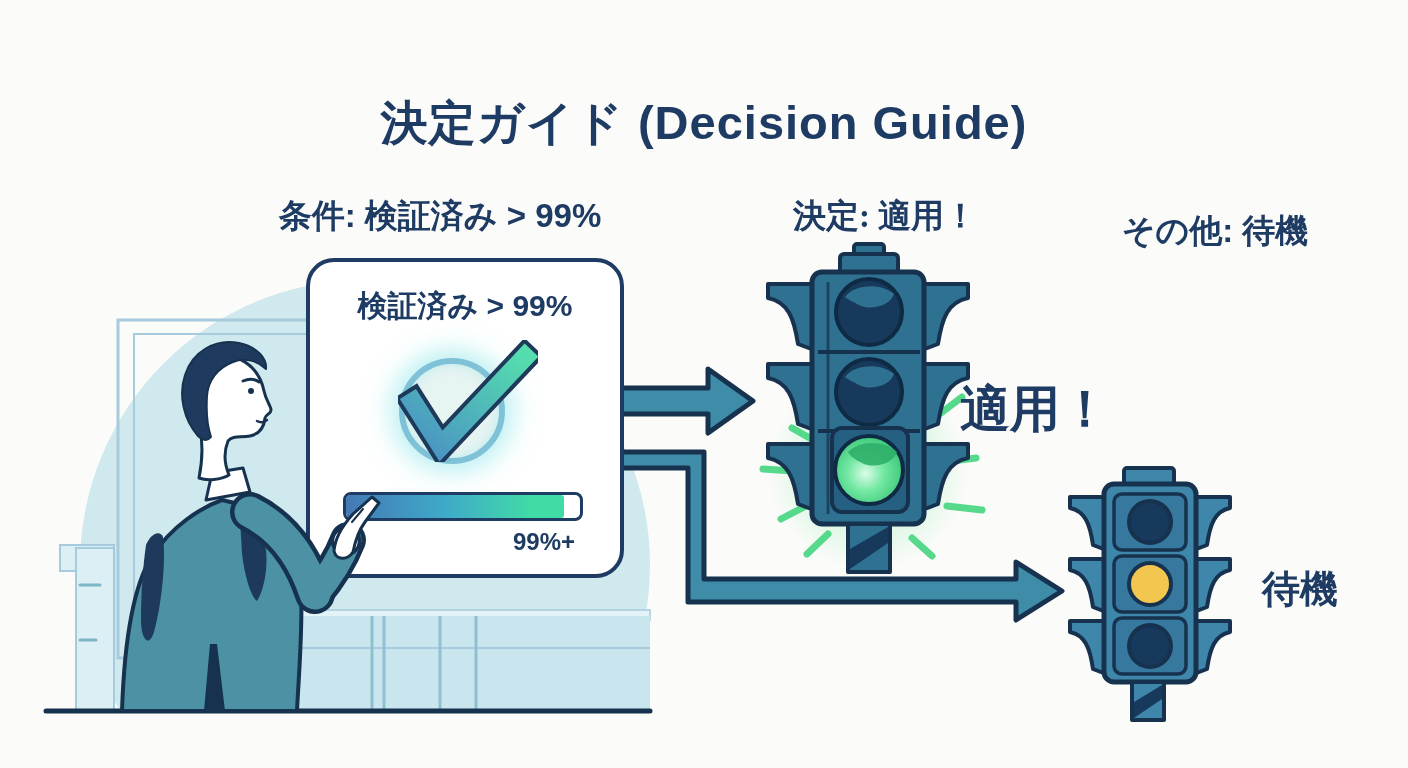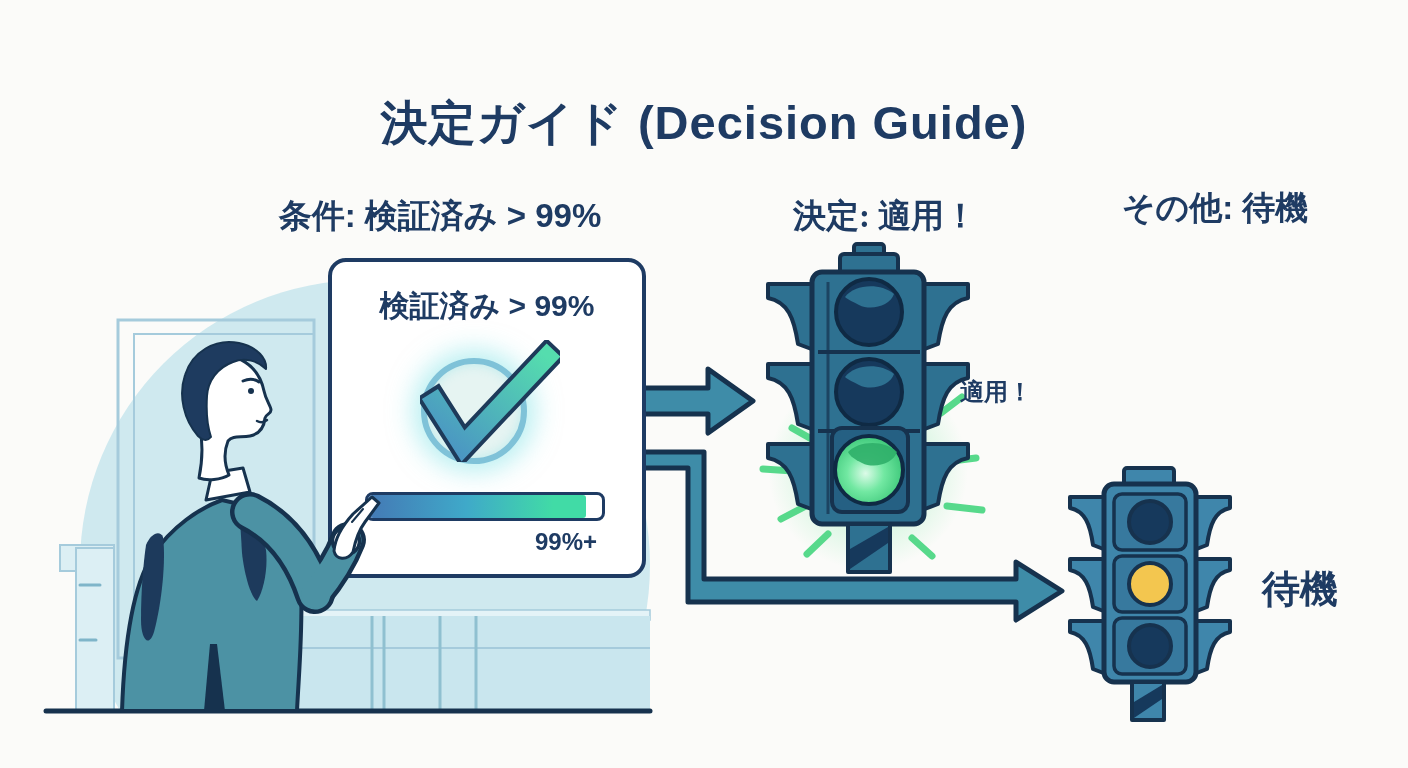--- a/index.html
+++ b/index.html
@@ -10,27 +10,27 @@
   }
   .stage *{box-sizing:border-box;}
   svg{display:block;}
   .scene,.overlay{position:absolute;left:0;top:0;}
   .overlay{pointer-events:none;z-index:30;}
   .txt{position:absolute;color:var(--text_navy,#1E3B63);font-weight:700;z-index:40;}
   .title{left:0;right:0;top:64px;text-align:center;font-size:47px;letter-spacing:1px;margin-top:28px;}
   .lbl{font-size:33px;text-align:center;}
   .lbl-condition{left:240px;top:194px;width:400px;text-align:center;}
   .lbl-decision{left:760px;top:194px;width:250px;font-family:Liberation Serif, serif;}
-  .lbl-otherwise{left:1085px;top:186px;width:260px;}
-  .lbl-apply{left:960px;top:376px;width:150px;font-size:24px;text-align:left;}
+  .lbl-otherwise{left:1085px;top:209px;width:260px;}
+  .lbl-apply{left:960px;top:376px;width:150px;font-size:50px;text-align:left;}
   .lbl-wait{left:1234px;top:564px;width:120px;font-size:38px;text-align:left;margin-left:28px;}
 
   .card{
-    position:absolute;left:328px;top:258px;width:318px;height:320px;z-index:20;
-    background:var(--card_bg,#fff);border:4px solid var(--text_navy,#1E3B63);border-radius:18px;
+    position:absolute;left:306px;top:258px;width:318px;height:320px;z-index:20;
+    background:var(--card_bg,#fff);border:4px solid var(--text_navy,#1E3B63);border-radius:28px;
   }
   .card-heading{position:absolute;left:0;right:0;top:24px;text-align:center;
     font-size:30px;font-weight:700;color:var(--text_navy,#1E3B63);}
   .check-circle{
     position:absolute;left:89px;top:96px;width:106px;height:106px;border-radius:50%;
     background:#E6F4F2;border:6px solid #7FC2D8;
     box-shadow:0 0 26px 8px rgba(125,225,230,.55), inset 0 0 12px rgba(125,225,230,.4);
   }
   .check-svg{position:absolute;left:88px;top:78px;}
   .progress{

